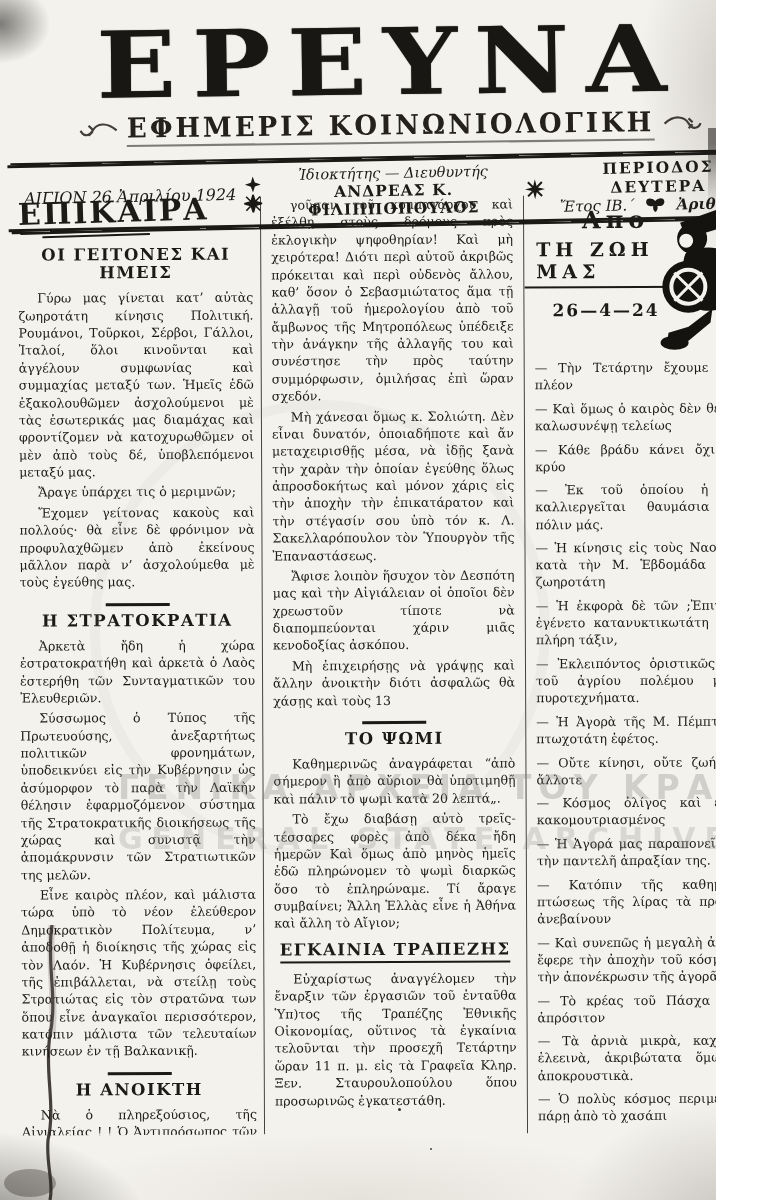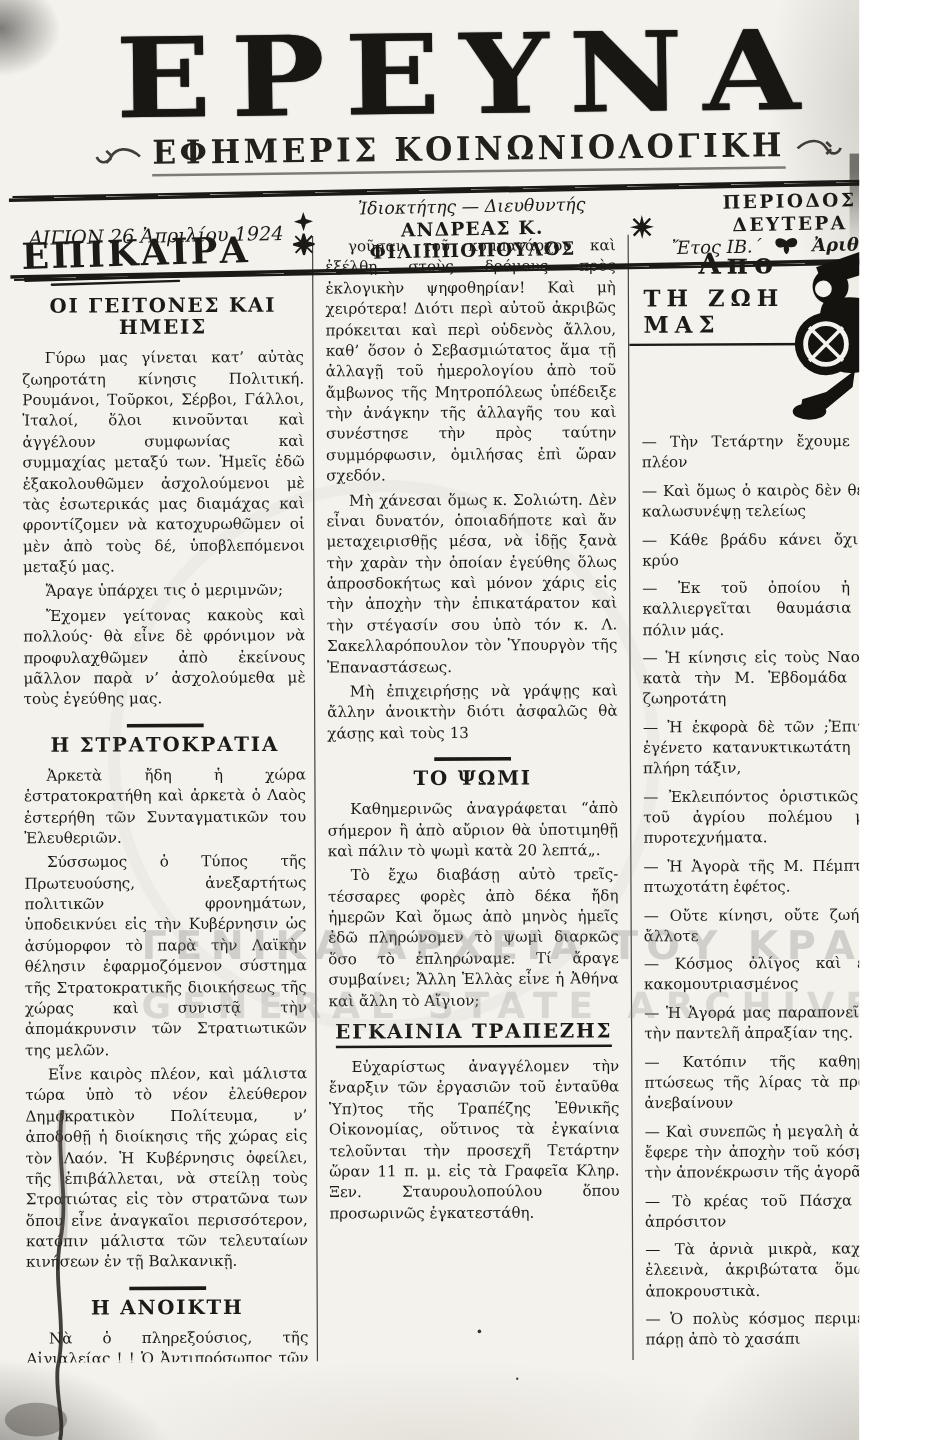--- a/index.html
+++ b/index.html
@@ -151,38 +151,40 @@
       <p class="par">Εἶνε καιρὸς πλέον, καὶ μάλιστα τώρα ὑπὸ τὸ νέον ἐλεύθερον Δημοκρατικὸν Πολίτευμα, ν’ ἀποδοθῇ ἡ διοίκησις τῆς χώρας εἰς τὸν Λαόν. Ἡ Κυβέρνησις ὀφείλει, τῆς ἐπιβάλλεται, νὰ στείλῃ τοὺς Στρατιώτας εἰς τὸν στρατῶνα των ὅπου εἶνε ἀναγκαῖοι περισσότερον, κατόπιν μάλιστα τῶν τελευταίων κινήσεων ἐν τῇ Βαλκανικῇ.</p>
 
       <div class="rule-above"></div>
       <h2 class="art-title">Η ΑΝΟΙΚΤΗ</h2>
       <p class="par">Νὰ ὁ πληρεξούσιος, τῆς Αἰγιαλείας ! ! Ὁ Ἀντιπρόσωπος τῶν 13 τῆς Ἁγίας Βαρβάρας, εἶχε τὴν ἀξίωσιν καὶ δημοσίᾳ τὴν ἐξέφρασε-ἀτυχῶς δι’ αὐτὸν καὶ διὰ τὸ Πολιτικόν του μέλλον  .   .   .  ! !- ὅπως ὁ Ἐπίσκοπός μας ἀναλάβῃ τὴν λα-</p>
     </section>
 
     <section class="col col-mid">
       <p class="par">γοῦσαν τοῦ κομματάρχου καὶ ἐξέλθῃ στοὺς δρόμους πρὸς ἐκλογικὴν ψηφοθηρίαν! Καὶ μὴ χειρότερα! Διότι περὶ αὐτοῦ ἀκριβῶς πρόκειται καὶ περὶ οὐδενὸς ἄλλου, καθ’ ὅσον ὁ Σεβασμιώτατος ἅμα τῇ ἀλλαγῇ τοῦ ἡμερολογίου ἀπὸ τοῦ ἄμβωνος τῆς Μητροπόλεως ὑπέδειξε τὴν ἀνάγκην τῆς ἀλλαγῆς του καὶ συνέστησε τὴν πρὸς ταύτην συμμόρφωσιν, ὁμιλήσας ἐπὶ ὥραν σχεδόν.</p>
       <p class="par">Μὴ χάνεσαι ὅμως κ. Σολιώτη. Δὲν εἶναι δυνατόν, ὁποιαδήποτε καὶ ἄν μεταχειρισθῇς μέσα, νὰ ἰδῇς ξανὰ τὴν χαρὰν τὴν ὁποίαν ἐγεύθης ὅλως ἀπροσδοκήτως καὶ μόνον χάρις εἰς τὴν ἀποχὴν τὴν ἐπικατάρατον καὶ τὴν στέγασίν σου ὑπὸ τόν κ. Λ. Σακελλαρόπουλον τὸν Ὑπουργὸν τῆς Ἐπαναστάσεως.</p>
+      <p class="par">Ἄφισε λοιπὸν ἥσυχον τὸν Δεσπότη μας καὶ τὴν Αἰγιάλειαν οἱ ὁποῖοι δὲν χρεωστοῦν τίποτε νὰ διαπομπεύονται χάριν μιᾶς κενοδοξίας ἀσκόπου.</p>
       <p class="par">Μὴ ἐπιχειρήσῃς νὰ γράψῃς καὶ ἄλλην ἀνοικτὴν διότι ἀσφαλῶς θὰ χάσῃς καὶ τοὺς 13</p>
 
       <div class="rule-above"></div>
       <h2 class="art-title">ΤΟ ΨΩΜΙ</h2>
       <p class="par">Καθημερινῶς ἀναγράφεται “ἀπὸ σήμερον ἢ ἀπὸ αὔριον θὰ ὑποτιμηθῇ καὶ πάλιν τὸ ψωμὶ κατὰ 20 λεπτά„.</p>
       <p class="par">Τὸ ἔχω διαβάσῃ αὐτὸ τρεῖς-τέσσαρες φορὲς ἀπὸ δέκα ἤδη ἡμερῶν Καὶ ὅμως ἀπὸ μηνὸς ἡμεῖς ἐδῶ πληρώνομεν τὸ ψωμὶ διαρκῶς ὅσο τὸ ἐπληρώναμε. Τί ἄραγε συμβαίνει; Ἄλλη Ἑλλὰς εἶνε ἡ Ἀθήνα καὶ ἄλλη τὸ Αἴγιον;</p>
 
       <div class="center">
         <h2 class="art-title underlined">ΕΓΚΑΙΝΙΑ ΤΡΑΠΕΖΗΣ</h2>
       </div>
       <p class="par">Εὐχαρίστως ἀναγγέλομεν τὴν ἔναρξιν τῶν ἐργασιῶν τοῦ ἐνταῦθα Ὑπ)τος τῆς Τραπέζης Ἐθνικῆς Οἰκονομίας, οὕτινος τὰ ἐγκαίνια τελοῦνται τὴν προσεχῆ Τετάρτην ὥραν 11 π. μ. εἰς τὰ Γραφεῖα Κληρ. Ξεν. Σταυρουλοπούλου ὅπου προσωρινῶς ἐγκατεστάθη.</p>
 
     </section>
 
     <section class="col col-right">
       <div class="life-head">
         <div class="kicker">Απο</div>
         <div class="life-title">ΤΗ ΖΩΗ ΜΑΣ</div>
+        <div class="life-date">26—4—24</div>
         <svg class="mascot" width="104" height="150" viewBox="0 0 104 150">
           <g fill="#15130f">
             <polygon points="22,18 62,4 68,22 28,34"></polygon>
             <circle cx="34" cy="34" r="15"></circle>
             <circle cx="28" cy="36" r="7" fill="#f4f2ec"></circle>
             <path d="M30,46 C58,38 80,46 82,70 C84,92 72,104 54,106 C38,108 28,98 26,82 C24,64 24,50 30,46 Z"></path>
             <circle cx="30" cy="82" r="26"></circle>
             <circle cx="30" cy="82" r="17" fill="none" stroke="#f4f2ec" stroke-width="4"></circle>
             <path d="M16,68 L44,96 M44,68 L16,96" stroke="#f4f2ec" stroke-width="3"></path>
             <path d="M54,104 L30,122 L10,128 L8,140 L30,136 L52,118 Z"></path>

